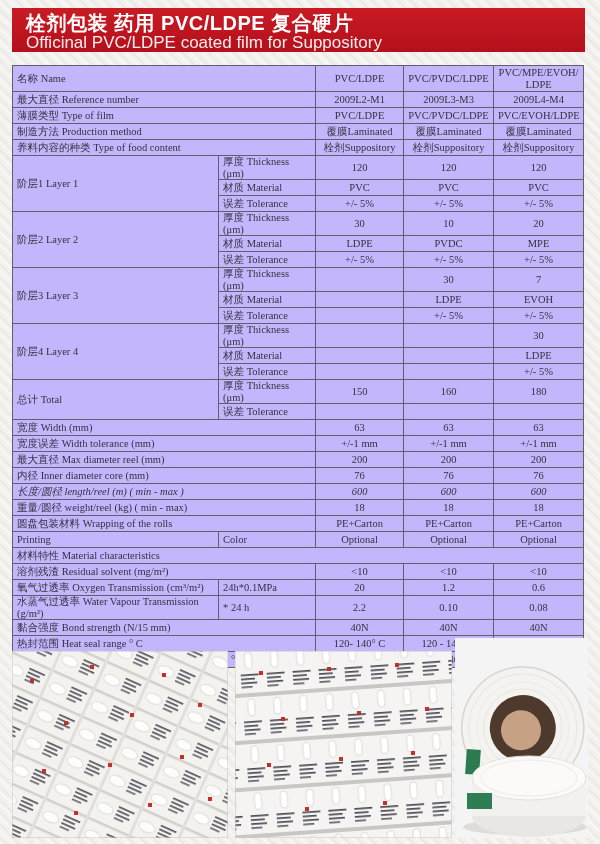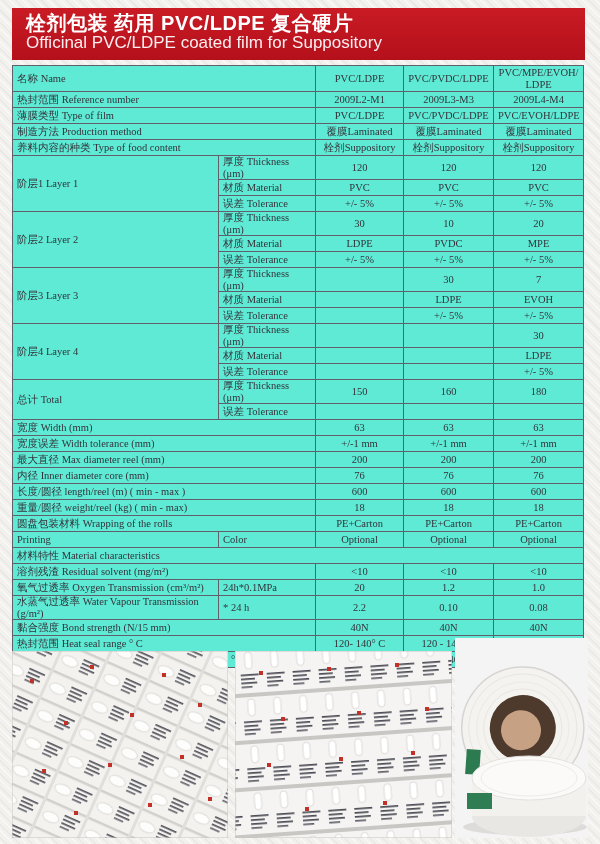--- a/index.html
+++ b/index.html
@@ -7,31 +7,31 @@
     width:600px;height:844px;position:relative;overflow:hidden;
     background-color:#f2f1ee;
     background-image:repeating-linear-gradient(45deg,
       rgba(255,255,255,.5) 0 1.5px,
       rgba(0,0,0,0) 1.5px 4px,
       rgba(0,0,0,.035) 4px 5.5px,
       rgba(0,0,0,0) 5.5px 9px);
     font-family:"Liberation Serif", serif;
   }
   .banner{
-    position:absolute;left:12px;top:8px;width:573px;height:52px;
+    position:absolute;left:12px;top:8px;width:573px;height:44px;
     box-sizing:border-box;padding:3px 0 0 14px;
     background:linear-gradient(180deg,#c91b24,#b4101b);
     color:#ffffff;font-family:"Liberation Sans", sans-serif;
   }
   .banner-title{font-size:20px;font-weight:bold;line-height:24px;letter-spacing:.5px;}
   .banner-subtitle{font-size:17px;line-height:15px;color:#fbeef0;}
   table.spec{
     position:absolute;left:12px;top:65px;width:571px;
     border-collapse:collapse;table-layout:fixed;
-    background:#5eead4;
+    background:#c4b5fd;
     font-family:"Liberation Serif", serif;
     font-size:10.5px;color:#33333b;
   }
   table.spec td{
     border:1px solid #60606a;
     padding:0 4px;line-height:11.5px;overflow:hidden;
     vertical-align:middle;
   }
   td.lab{text-align:left;padding-left:5px;}
   td.sub{text-align:left;padding-left:5px;}
@@ -61,21 +61,21 @@
       <col style="width: 90px;">
     </colgroup>
   <tbody id="tbody">
       <tr style="height: 26px;">
         <td colspan="2" class="lab">名称 Name</td>
         <td class="val">PVC/LDPE</td>
         <td class="val">PVC/PVDC/LDPE</td>
         <td class="val">PVC/MPE/EVOH/ LDPE</td>
       </tr>
       <tr style="height: 16px;">
-        <td colspan="2" class="lab">热封范围 Reference number</td>
+        <td colspan="2" class="lab">最大直径 Reference number</td>
         <td class="val">2009L2-M1</td>
         <td class="val">2009L3-M3</td>
         <td class="val">2009L4-M4</td>
       </tr>
       <tr style="height: 16px;">
         <td colspan="2" class="lab">薄膜类型 Type of film</td>
         <td class="val">PVC/LDPE</td>
         <td class="val">PVC/PVDC/LDPE</td>
         <td class="val">PVC/EVOH/LDPE</td>
       </tr>
@@ -197,21 +197,21 @@
         <td class="val">200</td>
         <td class="val">200</td>
         <td class="val">200</td>
       </tr>
       <tr style="height: 16px;">
         <td colspan="2" class="lab">内径 Inner diameter core (mm)</td>
         <td class="val">76</td>
         <td class="val">76</td>
         <td class="val">76</td>
       </tr>
-      <tr style="height: 16px;">
+      <tr style="height: 16px; font-style: italic;">
         <td colspan="2" class="lab">长度/圆径 length/reel (m) ( min - max )</td>
         <td class="val">600</td>
         <td class="val">600</td>
         <td class="val">600</td>
       </tr>
       <tr style="height: 16px;">
         <td colspan="2" class="lab">重量/圆径 weight/reel (kg) ( min - max)</td>
         <td class="val">18</td>
         <td class="val">18</td>
         <td class="val">18</td>
@@ -236,21 +236,21 @@
         <td colspan="2" class="lab">溶剂残渣 Residual solvent (mg/m²)</td>
         <td class="val">&lt;10</td>
         <td class="val">&lt;10</td>
         <td class="val">&lt;10</td>
       </tr>
       <tr style="height: 16px;">
         <td class="lab">氧气过透率 Oxygen Transmission (cm³/m²)</td>
         <td class="sub">24h*0.1MPa</td>
         <td class="val">20</td>
         <td class="val">1.2</td>
-        <td class="val">1.0</td>
+        <td class="val">0.6</td>
       </tr>
       <tr style="height: 16px;">
         <td class="lab">水蒸气过透率 Water Vapour Transmission (g/m²)</td>
         <td class="sub">* 24 h</td>
         <td class="val">2.2</td>
         <td class="val">0.10</td>
         <td class="val">0.08</td>
       </tr>
       <tr style="height: 16px;">
         <td colspan="2" class="lab">黏合强度 Bond strength (N/15 mm)</td>

